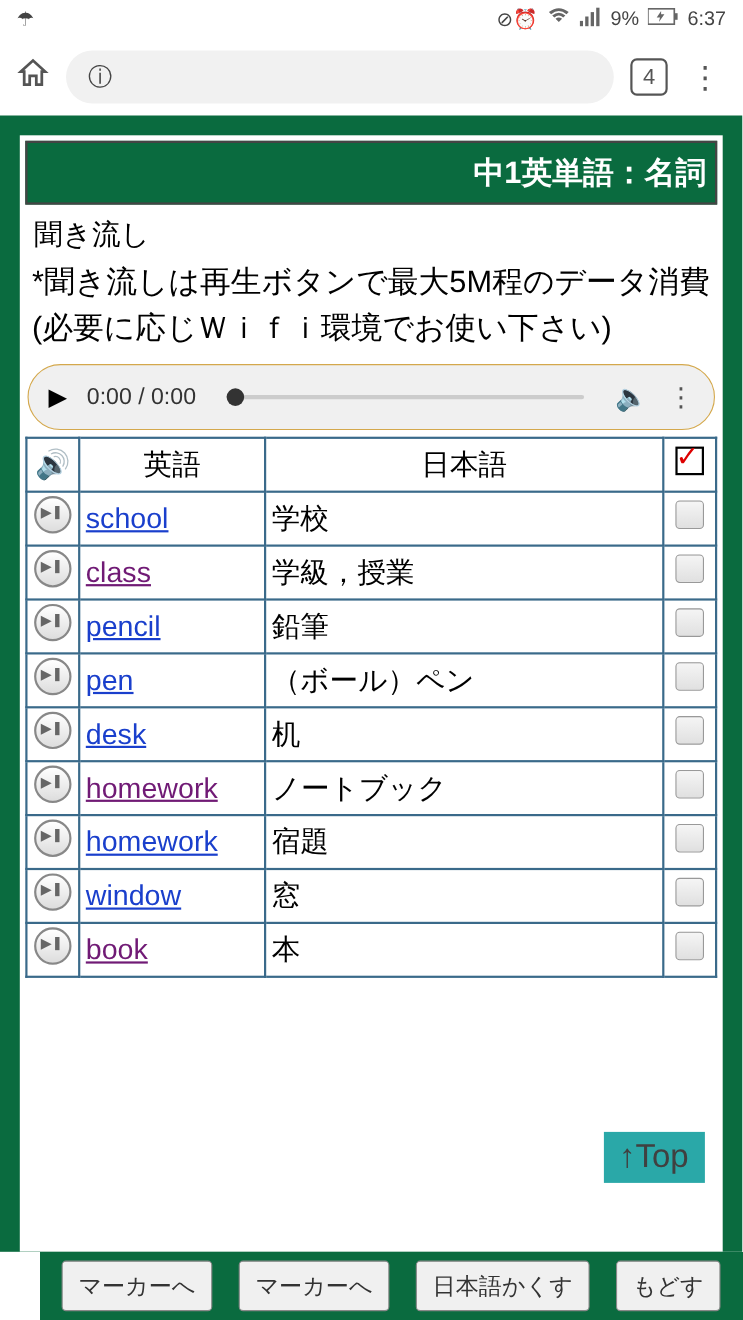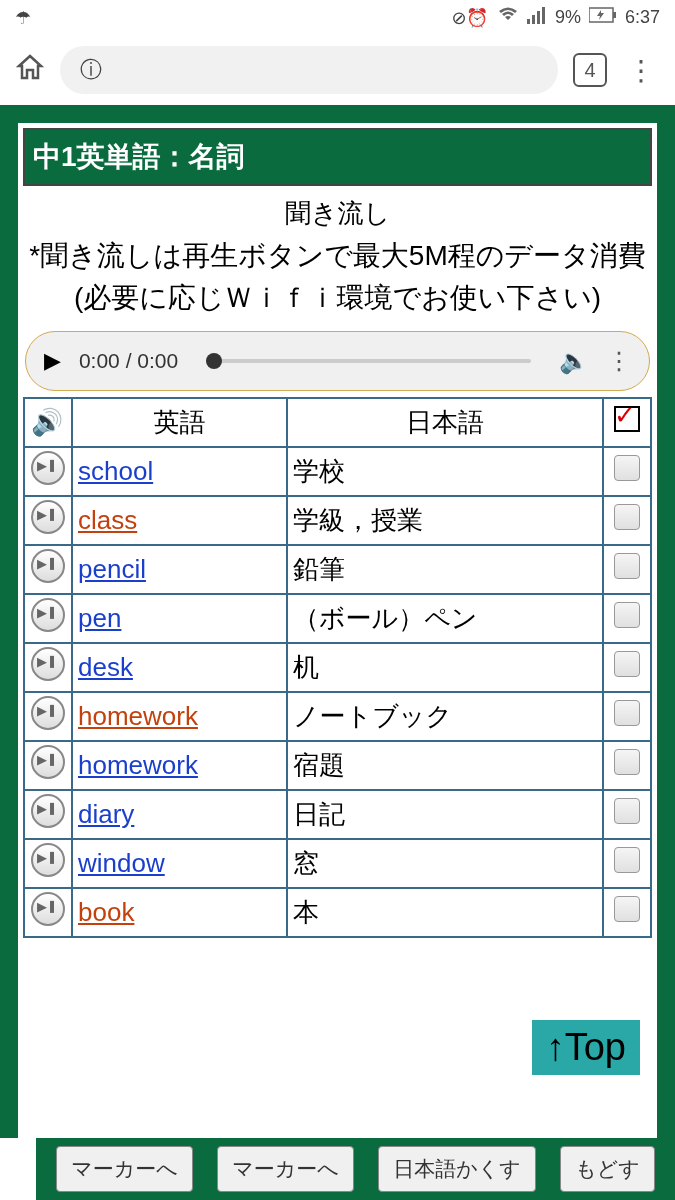--- a/index.html
+++ b/index.html
@@ -12,54 +12,54 @@
     .browser-bar { height: 70px; display: flex; align-items: center; padding: 0 15px; gap: 15px; }
     .home-icon { font-size: 30px; color: #555; }
     .url-bar { flex: 1; background: #f1f1f1; border-radius: 30px; height: 48px; display: flex; align-items: center; padding: 0 20px; font-size: 22px; color: #444; }
     .url-info-icon { margin-right: 12px; font-size: 22px; }
     .tabs-count { border: 2.5px solid #555; border-radius: 6px; width: 34px; height: 34px; display: flex; align-items: center; justify-content: center; font-size: 20px; color: #555; font-weight: 500; }
     .menu-dots { font-size: 28px; color: #555; padding: 0 5px; }
     
     .page-content { background: #0a6b3f; padding: 18px 18px 0 18px; height: calc(1200px - 105px - 62px); overflow: hidden; }
     .content-box { background: #fff; padding: 5px; height: 100%; }
     
-    .title-bar { background: #0a6b3f; color: #fff; text-align: left; font-size: 28px; font-weight: bold; padding: 8px; border: 2px solid #444; }
-    
-    .listen-section { text-align: center; padding: 6px 4px; }
+    .title-bar { background: #0a6b3f; color: #fff; text-align: right; font-size: 28px; font-weight: bold; padding: 8px; border: 2px solid #444; }
+    
+    .listen-section { padding: 6px 4px; }
     .listen-title { font-size: 26px; padding: 4px; }
     .listen-note { font-size: 28px; padding: 2px; }
     
     .audio-player { border: 1.5px solid #d4a84c; background: #f0f0f0; border-radius: 30px; height: 60px; margin: 6px 2px; display: flex; align-items: center; padding: 0 18px; gap: 18px; }
     .play-btn { color: #000; font-size: 22px; }
     .audio-time { font-size: 21px; color: #333; }
     .audio-slider { flex: 1; height: 4px; background: #ccc; border-radius: 2px; position: relative; margin: 0 10px; }
     .audio-slider::before { content: ''; position: absolute; left: 0; top: -6px; width: 16px; height: 16px; background: #333; border-radius: 50%; }
     .audio-volume { color: #aaa; font-size: 24px; }
     .audio-menu { color: #555; font-size: 24px; }
     
     .vocab-table { width: 100%; border-collapse: collapse; }
     .vocab-table th, .vocab-table td { border: 2px solid #3a6a8a; padding: 6px 5px; font-size: 26px; }
     .vocab-table th { background: #fff; font-weight: normal; text-align: center; }
     .vocab-table td.audio-cell { width: 48px; text-align: center; padding: 2px; }
-    .vocab-table td.english-cell { width: 215px; }
+    .vocab-table td.english-cell { width: 169px; }
     .vocab-table td.japanese-cell { }
     .vocab-table td.check-cell { width: 48px; text-align: center; }
     
     .play-icon-btn { display: inline-block; width: 34px; height: 34px; border: 2.5px solid #888; border-radius: 50%; background: linear-gradient(#fff, #ddd); position: relative; }
     .play-icon-btn::before { content: '▶'; position: absolute; left: 4px; top: 5px; font-size: 13px; color: #666; }
     .play-icon-btn::after { content: '❚'; position: absolute; right: 6px; top: 5px; font-size: 12px; color: #666; }
     
     .speaker-icon { font-size: 26px; }
     
     .english-link { color: #1a3fcc; text-decoration: underline; }
-    .english-link.visited { color: #c2410c; }
+    .english-link.visited { color: #701a75; }
     
     .checkbox { width: 26px; height: 26px; border: 1.5px solid #999; background: linear-gradient(#f5f5f5, #e0e0e0); border-radius: 4px; display: inline-block; }
     
-    .top-button { position: fixed; right: 35px; bottom: 125px; background: #2aa8a8; color: #000000; font-size: 38px; padding: 6px 14px; }
+    .top-button { position: fixed; right: 35px; bottom: 125px; background: #2aa8a8; color: #404040; font-size: 30px; padding: 6px 14px; }
     
     .bottom-bar { position: fixed; bottom: 0; left: 0; right: 0; background: #0a6b3f; height: 62px; display: flex; align-items: center; justify-content: space-around; padding: 8px; margin-left: 36px; }
     .bottom-btn { background: #f0f0f0; border: 1.5px solid #888; border-radius: 4px; padding: 8px 14px; font-size: 21px; color: #333; }
   </style>
 </head>
 <body>
 
 <div class="status-bar">
   <div class="status-left">
     <span>☂</span>
@@ -171,26 +171,20 @@
             <td class="check-cell"><span class="checkbox"></span></td>
           </tr>
           <tr>
             <td class="audio-cell"><span class="play-icon-btn"></span></td>
             <td class="english-cell"><a class="english-link">homework</a></td>
             <td class="japanese-cell">宿題</td>
             <td class="check-cell"><span class="checkbox"></span></td>
           </tr>
           <tr>
             <td class="audio-cell"><span class="play-icon-btn"></span></td>
-            <td class="english-cell"><a class="english-link">diary</a></td>
-            <td class="japanese-cell">日記</td>
-            <td class="check-cell"><span class="checkbox"></span></td>
-          </tr>
-          <tr>
-            <td class="audio-cell"><span class="play-icon-btn"></span></td>
             <td class="english-cell"><a class="english-link">window</a></td>
             <td class="japanese-cell">窓</td>
             <td class="check-cell"><span class="checkbox"></span></td>
           </tr>
           <tr>
             <td class="audio-cell"><span class="play-icon-btn"></span></td>
             <td class="english-cell"><a class="english-link visited">book</a></td>
             <td class="japanese-cell">本</td>
             <td class="check-cell"><span class="checkbox"></span></td>
           </tr>

